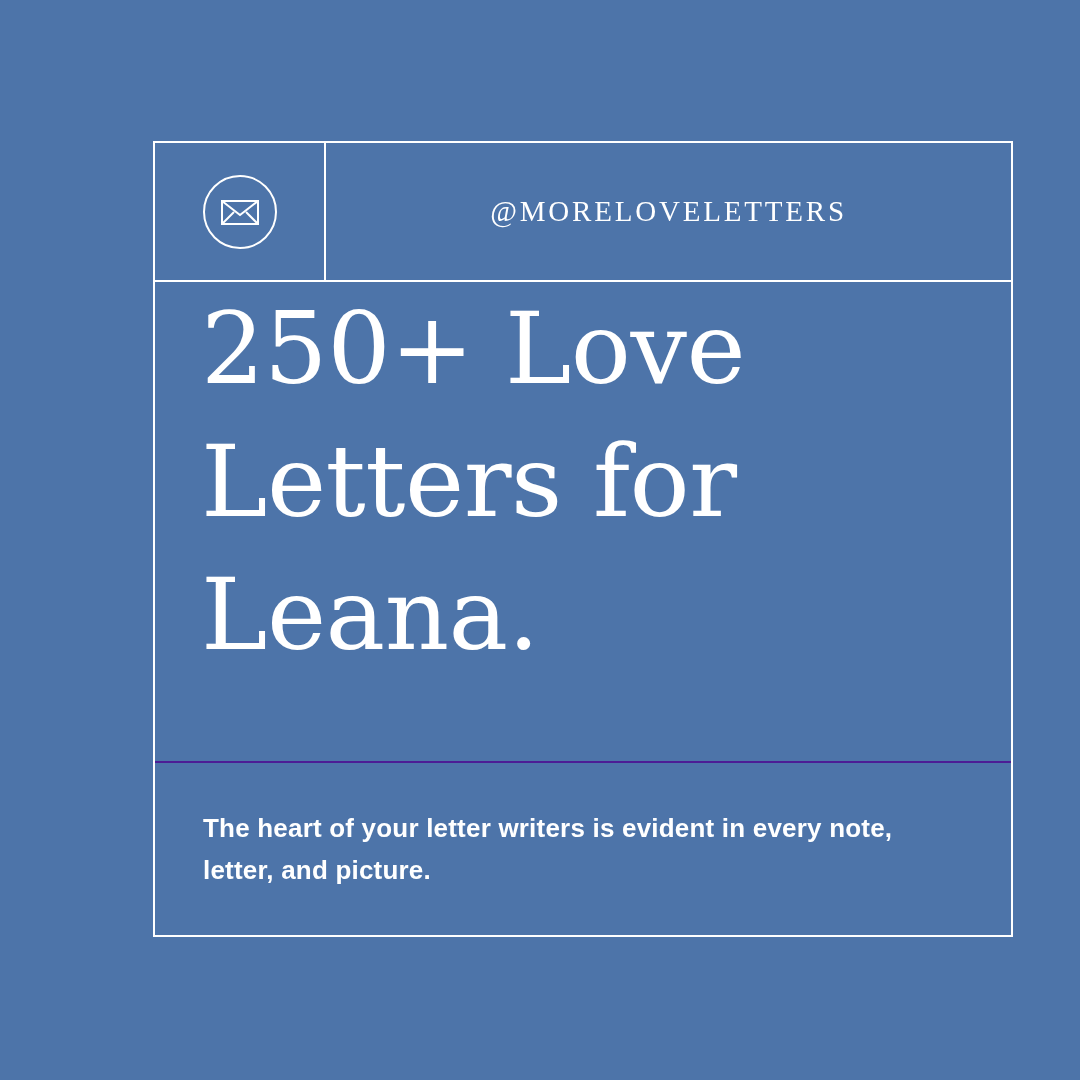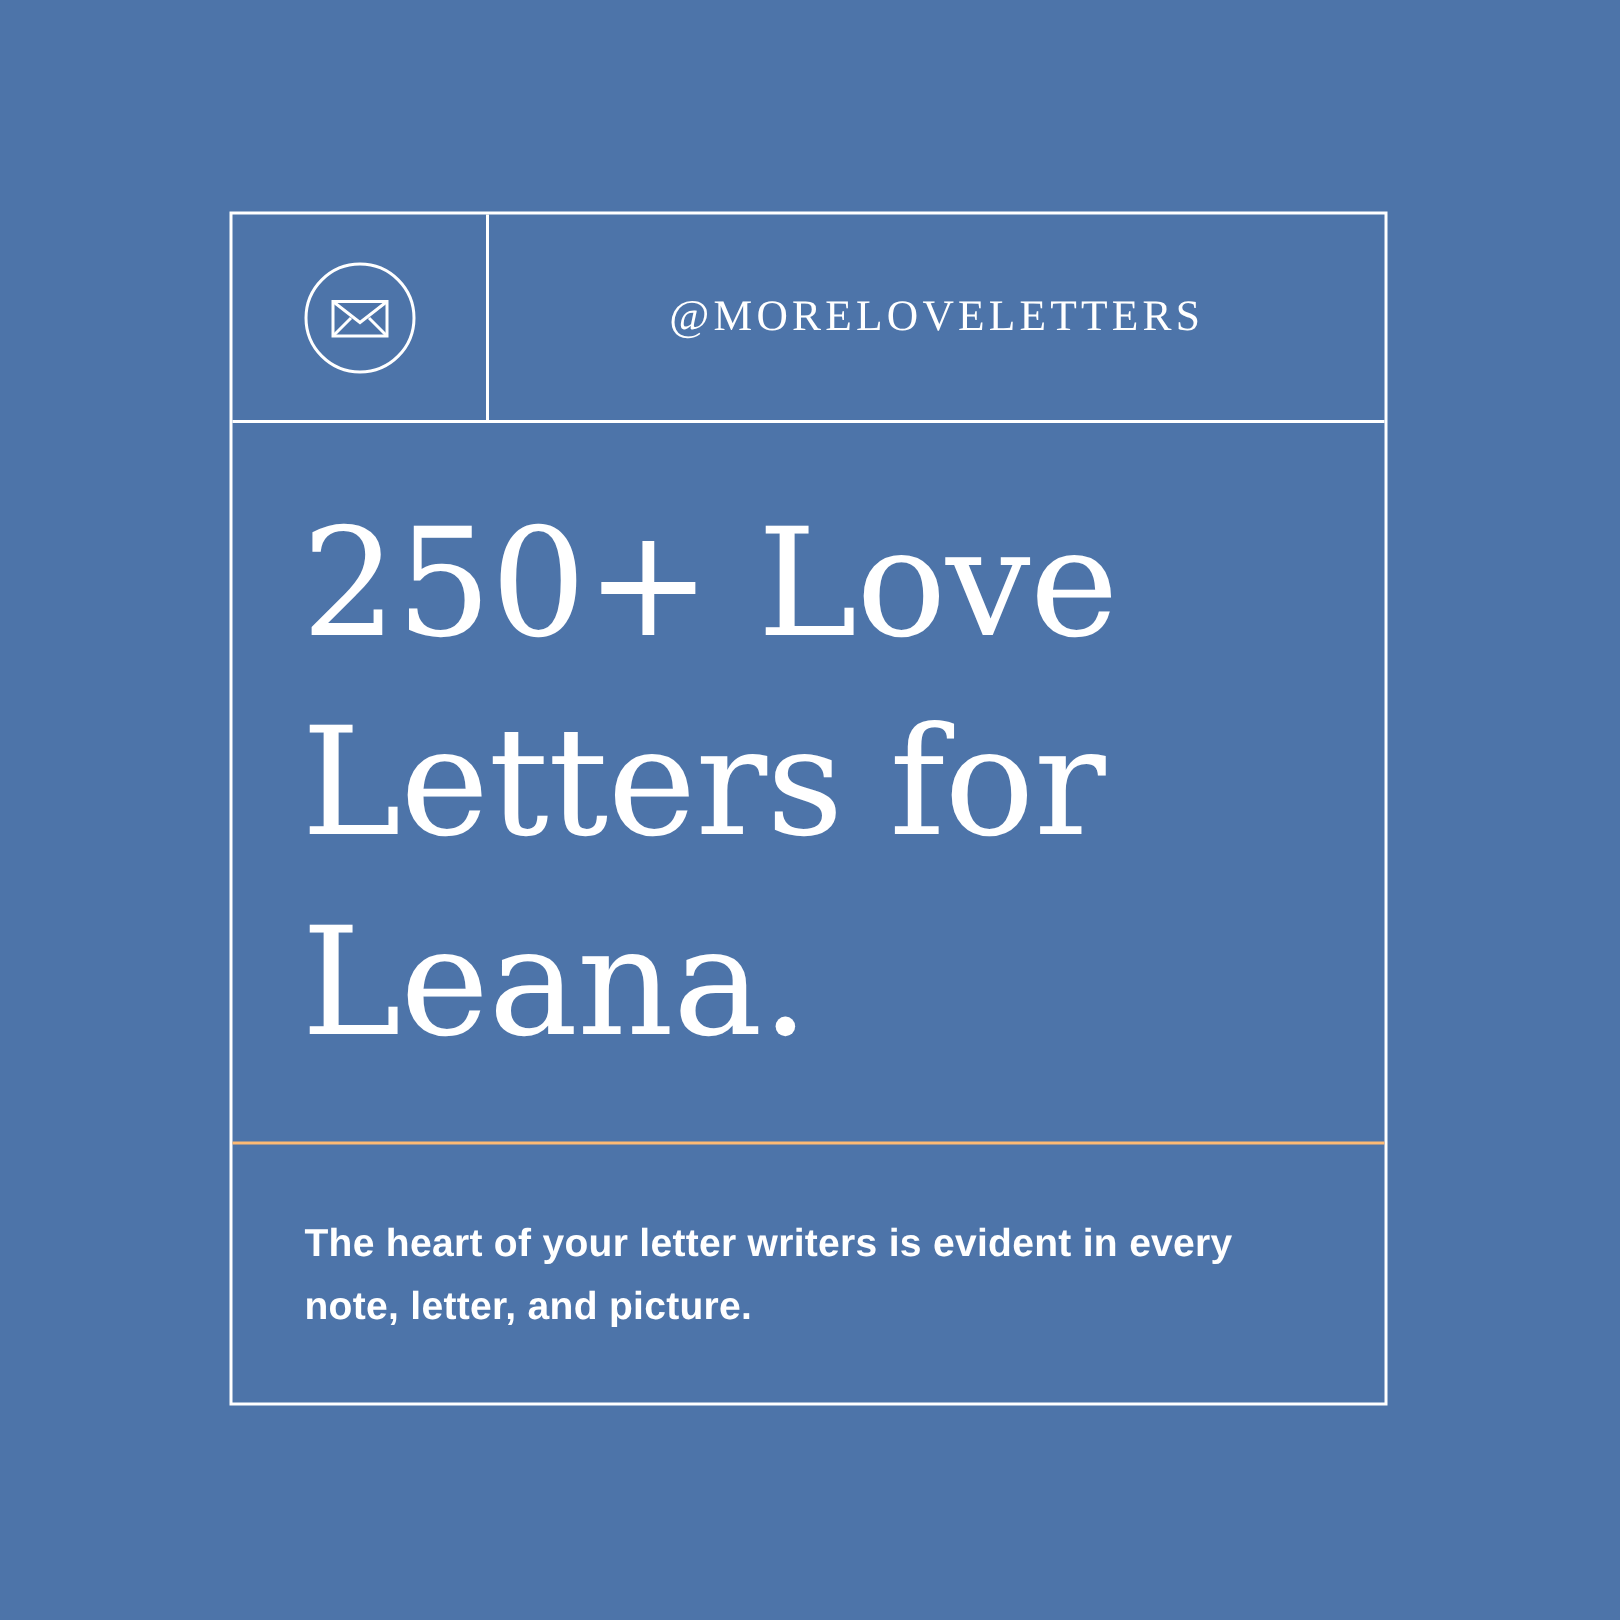--- a/index.html
+++ b/index.html
@@ -11,21 +11,21 @@
     height: 1080px;
     background: #4d74a9;
     font-family: "Liberation Sans", sans-serif;
     overflow: hidden;
   }
 
   .card {
     position: absolute;
     left: 153px;
     top: 141px;
-    width: 772px;
+    width: 860px;
     height: 796px;
     box-sizing: border-box;
     border: 2px solid #ffffff;
   }
 
   
   .header-row {
     display: flex;
     height: 139px;
     box-sizing: border-box;
@@ -55,23 +55,23 @@
     font-family: "Liberation Serif", serif;
     font-size: 29px;
     letter-spacing: 2.8px;
     font-weight: 400;
   }
 
   
   .headline-cell {
     height: 481px;
     box-sizing: border-box;
-    border-bottom: 2px solid #fdba74;
+    border-bottom: 2px solid #4c1d95;
     display: flex;
-    align-items: center;
+    align-items: flex-start;
   }
   .headline {
     color: #ffffff;
     font-family: "DejaVu Serif", "Liberation Serif", serif;
     font-size: 100px;
     line-height: 1.33;
     font-weight: 400;
     padding: 0 46px;
     margin: 0;
     letter-spacing: -0.5px;

